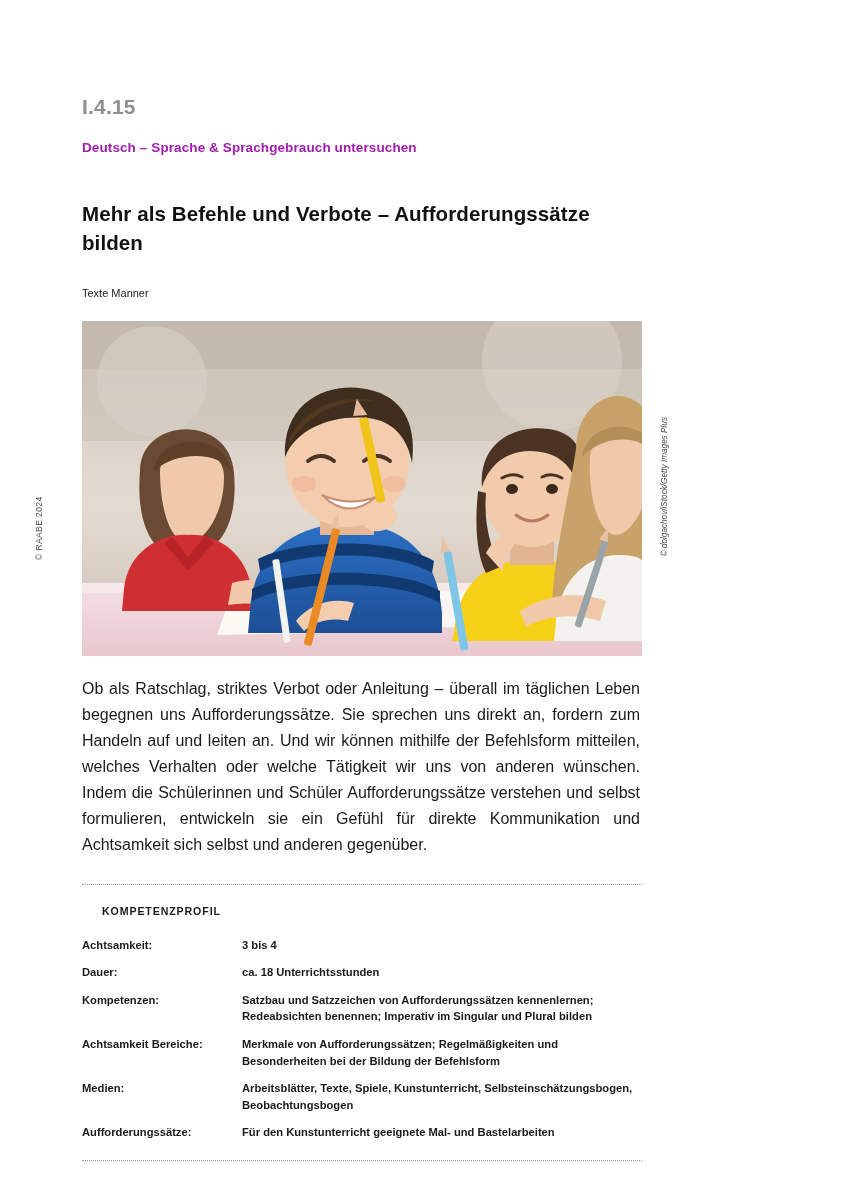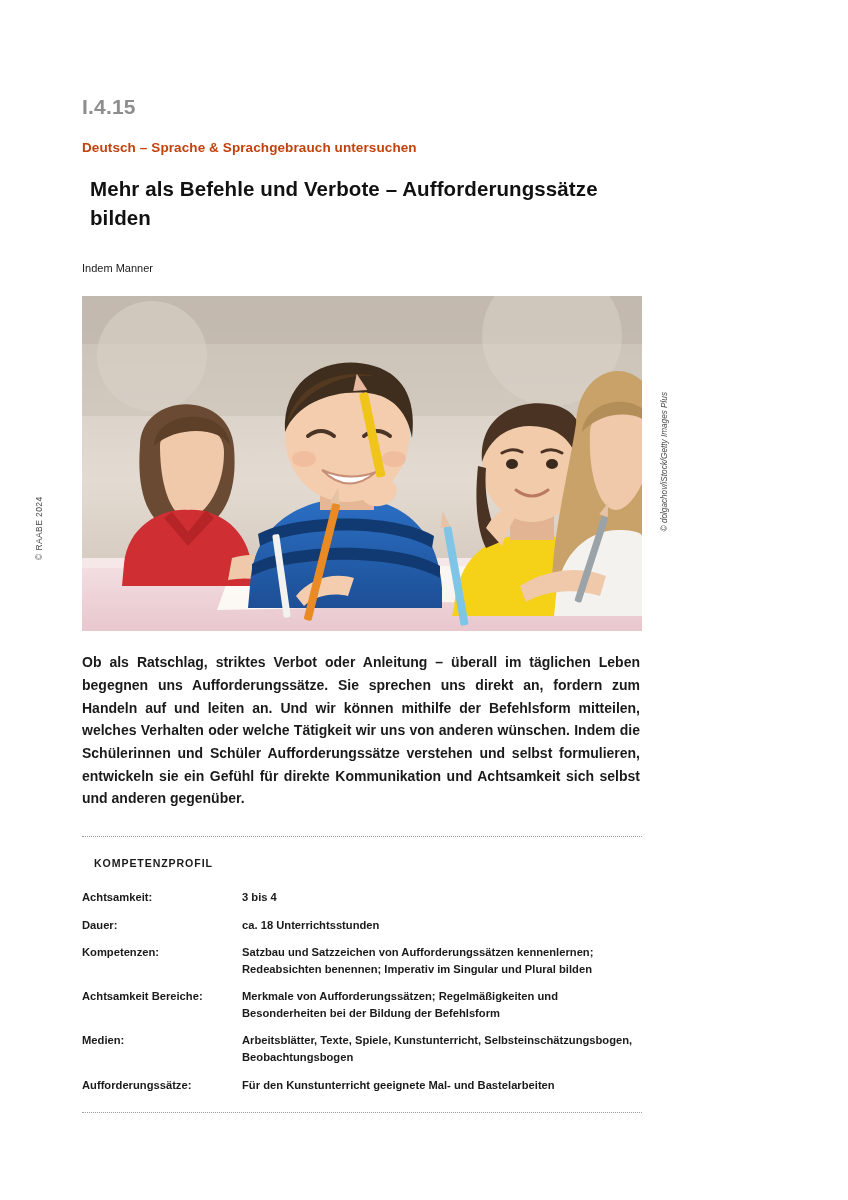--- a/index.html
+++ b/index.html
@@ -49,31 +49,31 @@
     font-weight: bold;
     color: #8e8e8e;
     letter-spacing: 0.2px;
     margin: 0 0 22px 0;
     line-height: 1.1;
   }
 
   .subject-line {
     font-size: 13.5px;
     font-weight: bold;
-    color: #c2410c;
-    margin: 0 0 19px 0;
+    color: #a21caf;
+    margin: 0 0 44px 0;
     letter-spacing: 0.1px;
   }
 
   .doc-title {
     font-size: 20.5px;
     font-weight: bold;
     line-height: 1.42;
     color: #111;
-    margin: 0 0 30px 8px;
+    margin: 0 0 30px 0;
     letter-spacing: 0.1px;
   }
 
   .author {
     font-size: 11px;
     color: #1a1a1a;
     margin: 0 0 22px 0;
   }
 
   
@@ -96,44 +96,43 @@
     top: 96px;
     transform: rotate(-90deg);
     transform-origin: right top;
     font-size: 8.2px;
     font-style: italic;
     color: #4a4a4a;
     white-space: nowrap;
   }
 
   .intro {
-    font-size: 14px;
+    font-size: 16px;
     line-height: 1.62;
     text-align: justify;
     color: #1a1a1a;
     margin: 0 0 26px 0;
     width: 558px;
-    font-weight: bold;
   }
 
   .rule {
     border: none;
     border-top: 1px dotted #9b9b9b;
     margin: 0;
     height: 0;
   }
 
   .profile {
     padding-top: 20px;
   }
   .profile-title {
     font-size: 10.6px;
     font-weight: bold;
     letter-spacing: 0.9px;
-    margin: 0 0 18px 4px;
+    margin: 0 0 18px 12px;
     padding-left: 8px;
   }
 
   table.profile-table {
     width: 100%;
     border-collapse: collapse;
     font-size: 11.2px;
   }
   table.profile-table td {
     vertical-align: top;
@@ -163,21 +162,21 @@
   <div class="side-copyright">© RAABE 2024</div>
 
   <div class="content">
 
     <div class="doc-code">I.4.15</div>
 
     <div class="subject-line">Deutsch – Sprache &amp; Sprachgebrauch untersuchen</div>
 
     <h1 class="doc-title">Mehr als Befehle und Verbote – Aufforderungssätze bilden</h1>
 
-    <div class="author">Indem Manner</div>
+    <div class="author">Texte Manner</div>
 
     <div class="photo-wrap">
       <div class="photo">
         <svg width="560" height="335" viewBox="0 0 560 335" xmlns="http://www.w3.org/2000/svg" role="img" aria-label="classroom photo">
           <defs>
             <linearGradient id="bgGrad" x1="0" y1="0" x2="0" y2="1">
               <stop offset="0%" stop-color="#cfc6bb"></stop>
               <stop offset="55%" stop-color="#e3dbd2"></stop>
               <stop offset="100%" stop-color="#cdbfb3"></stop>
             </linearGradient>

